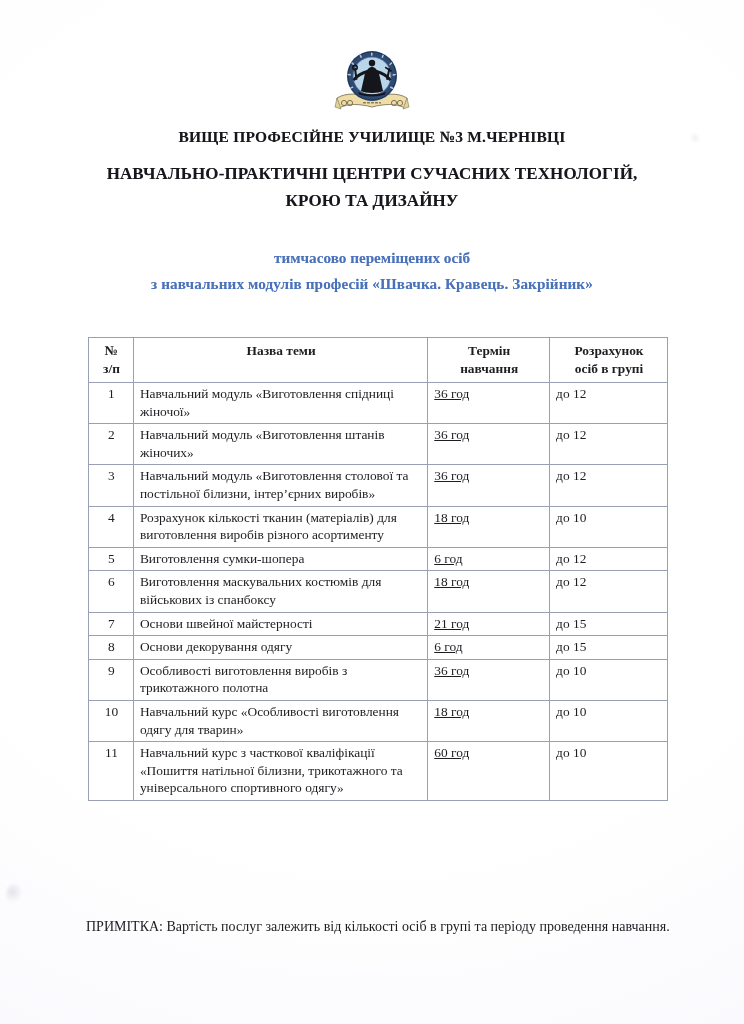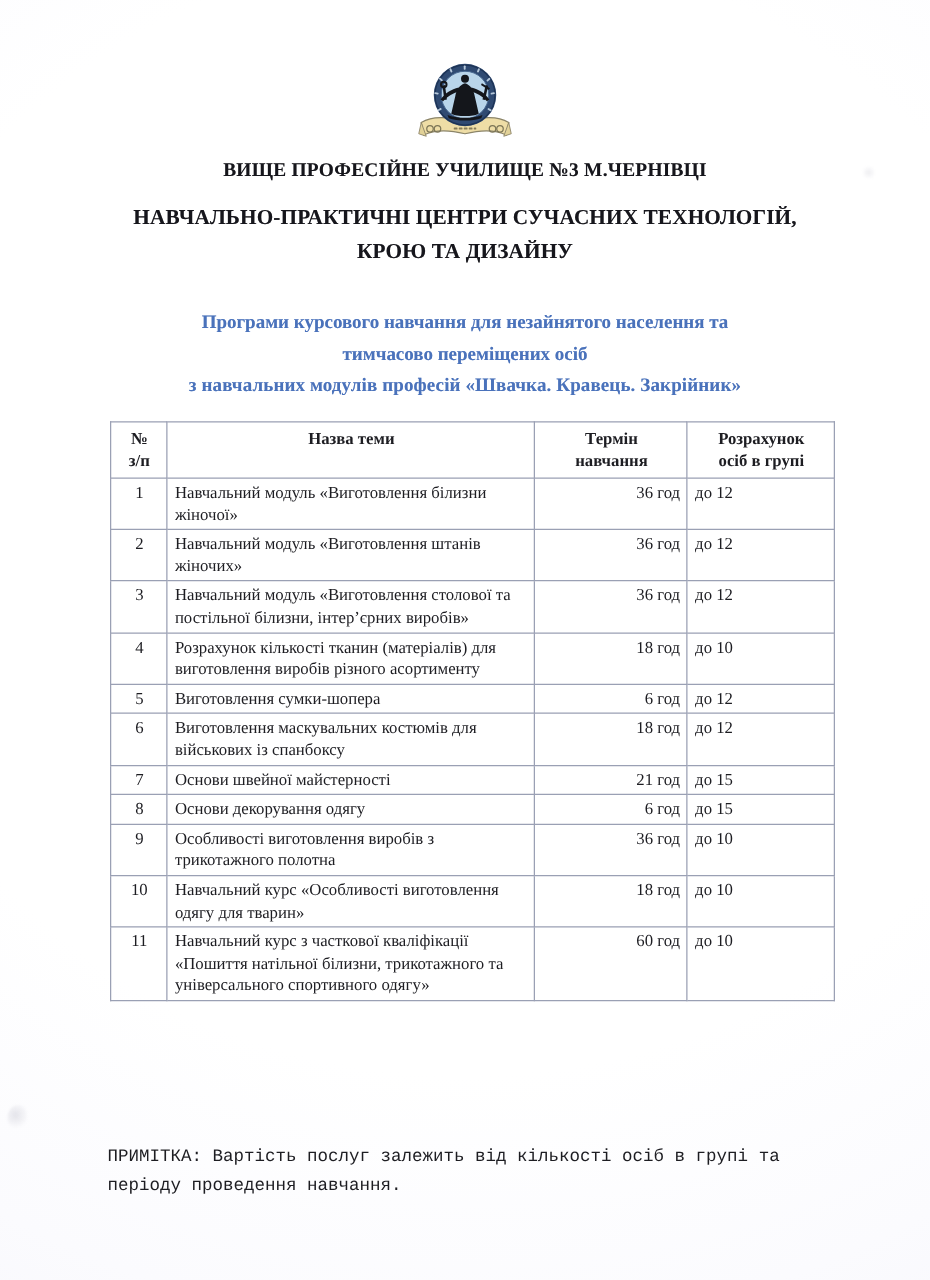--- a/index.html
+++ b/index.html
@@ -137,34 +137,33 @@
     padding-bottom: 4px;
     line-height: 18px;
   }
   col.c-num   { width: 45px; }
   col.c-name  { width: 295px; }
   col.c-term  { width: 122px; }
   col.c-count { width: 118px; }
 
   td.num   { text-align: center; padding-right: 6px; }
   td.name  { text-align: left; }
-  td.term  { text-align: right; }
+  td.term  { text-align: left; text-decoration: underline; }
   td.count { }
 
   
   .note {
     position: absolute;
     left: 86px;
     right: 74px;
     top: 915px;
     font-size: 14px;
     line-height: 23px;
     color: #1d1d22;
     text-align: left;
-    font-family: Liberation Mono, monospace;
   }
 </style>
 </head>
 <body>
 
 <div class="paper"></div>
 <div class="smudge"></div>
 <div class="smudge2"></div>
 
 <div class="page">
@@ -230,21 +229,20 @@
   </div>
 
   <div class="org-title">ВИЩЕ ПРОФЕСІЙНЕ УЧИЛИЩЕ №3 М.ЧЕРНІВЦІ</div>
 
   <div class="org-sub">
     <div>НАВЧАЛЬНО-ПРАКТИЧНІ ЦЕНТРИ СУЧАСНИХ ТЕХНОЛОГІЙ,</div>
     <div>КРОЮ ТА ДИЗАЙНУ</div>
   </div>
 
   <div class="subtitle">
-    <span class="ln">Програми курсового навчання для незайнятого населення та</span>
     <span class="ln">тимчасово переміщених осіб</span>
     <span class="ln ln3">з навчальних модулів професій  «Швачка. Кравець. Закрійник»</span>
   </div>
 
   <table class="programs">
     <colgroup>
       <col class="c-num">
       <col class="c-name">
       <col class="c-term">
       <col class="c-count">
@@ -264,21 +262,21 @@
         </th>
         <th>
           <div>Розрахунок</div>
           <div>осіб в групі</div>
         </th>
       </tr>
     </thead>
     <tbody>
       <tr>
         <td class="num">1</td>
-        <td class="name">Навчальний модуль «Виготовлення білизни жіночої»</td>
+        <td class="name">Навчальний модуль «Виготовлення спідниці жіночої»</td>
         <td class="term">36 год</td>
         <td class="count">до 12</td>
       </tr>
       <tr>
         <td class="num">2</td>
         <td class="name">Навчальний модуль «Виготовлення штанів жіночих»</td>
         <td class="term">36 год</td>
         <td class="count">до 12</td>
       </tr>
       <tr>

